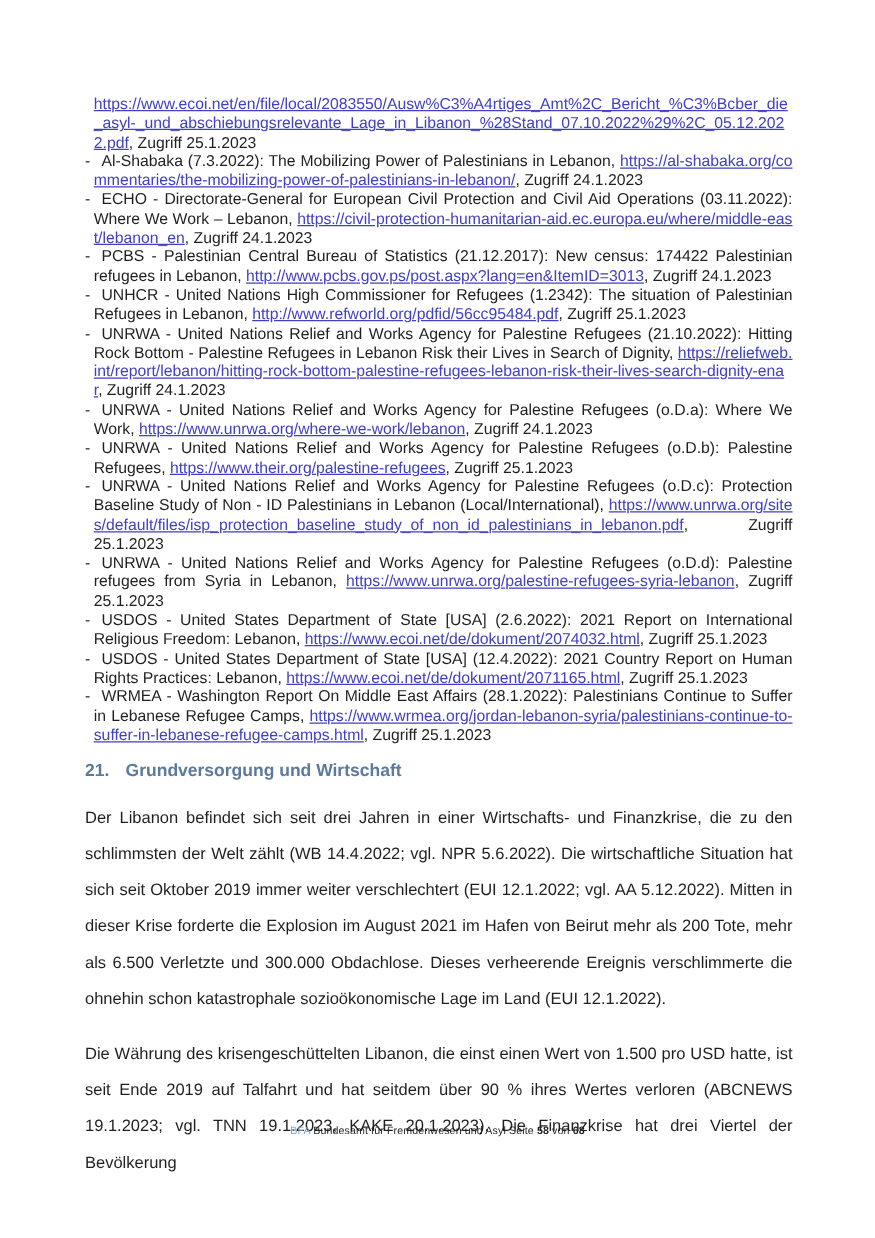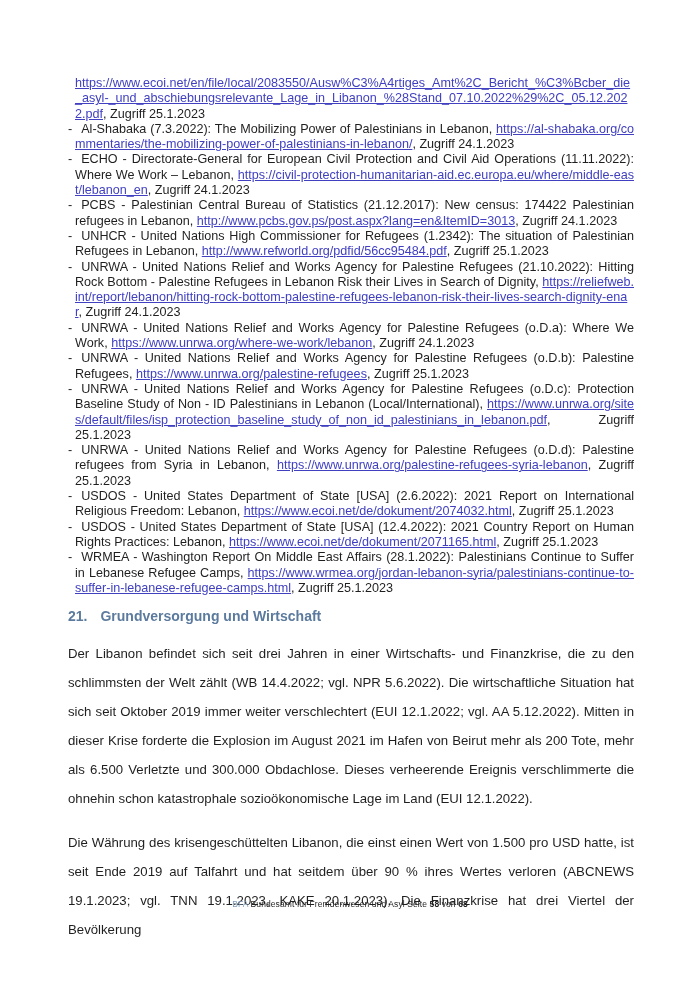--- a/index.html
+++ b/index.html
@@ -31,26 +31,26 @@
 </style>
 </head>
 <body>
 
 <div class="page">
   <div class="content">
 
     <div class="ref-list" id="ref-list">
         <div class="ref-item no-dash"><a class="ref-link">https://www.ecoi.net/en/file/local/2083550/Ausw%C3%A4rtiges_Amt%2C_Bericht_%C3%Bcber_die_asyl-_und_abschiebungsrelevante_Lage_in_Libanon_%28Stand_07.10.2022%29%2C_05.12.2022.pdf</a><span>, Zugriff 25.1.2023</span></div>
         <div class="ref-item"><span class="dash">-</span><span class="dash-gap"></span><span>Al-Shabaka (7.3.2022): The Mobilizing Power of Palestinians in Lebanon, </span><a class="ref-link">https://al-shabaka.org/commentaries/the-mobilizing-power-of-palestinians-in-lebanon/</a><span>, Zugriff 24.1.2023</span></div>
-        <div class="ref-item"><span class="dash">-</span><span class="dash-gap"></span><span>ECHO - Directorate-General for European Civil Protection and Civil Aid Operations (11.11.2022): Where We Work – Lebanon, </span><a class="ref-link">https://civil-protection-humanitarian-aid.ec.europa.eu/where/middle-east/lebanon_en</a><span>, Zugriff 24.1.2023</span></div>
+        <div class="ref-item"><span class="dash">-</span><span class="dash-gap"></span><span>ECHO - Directorate-General for European Civil Protection and Civil Aid Operations (03.11.2022): Where We Work – Lebanon, </span><a class="ref-link">https://civil-protection-humanitarian-aid.ec.europa.eu/where/middle-east/lebanon_en</a><span>, Zugriff 24.1.2023</span></div>
         <div class="ref-item"><span class="dash">-</span><span class="dash-gap"></span><span>PCBS - Palestinian Central Bureau of Statistics (21.12.2017): New census: 174422 Palestinian refugees in Lebanon, </span><a class="ref-link">http://www.pcbs.gov.ps/post.aspx?lang=en&amp;ItemID=3013</a><span>, Zugriff 24.1.2023</span></div>
         <div class="ref-item"><span class="dash">-</span><span class="dash-gap"></span><span>UNHCR - United Nations High Commissioner for Refugees (1.2342): The situation of Palestinian Refugees in Lebanon, </span><a class="ref-link">http://www.refworld.org/pdfid/56cc95484.pdf</a><span>, Zugriff 25.1.2023</span></div>
         <div class="ref-item"><span class="dash">-</span><span class="dash-gap"></span><span>UNRWA - United Nations Relief and Works Agency for Palestine Refugees (21.10.2022): Hitting Rock Bottom - Palestine Refugees in Lebanon Risk their Lives in Search of Dignity, </span><a class="ref-link">https://reliefweb.int/report/lebanon/hitting-rock-bottom-palestine-refugees-lebanon-risk-their-lives-search-dignity-enar</a><span>, Zugriff 24.1.2023</span></div>
         <div class="ref-item"><span class="dash">-</span><span class="dash-gap"></span><span>UNRWA - United Nations Relief and Works Agency for Palestine Refugees (o.D.a): Where We Work, </span><a class="ref-link">https://www.unrwa.org/where-we-work/lebanon</a><span>, Zugriff 24.1.2023</span></div>
-        <div class="ref-item"><span class="dash">-</span><span class="dash-gap"></span><span>UNRWA - United Nations Relief and Works Agency for Palestine Refugees (o.D.b): Palestine Refugees, </span><a class="ref-link">https://www.unrwa.org/palestine-refugees</a><span>, Zugriff 25.1.2023</span></div>
+        <div class="ref-item"><span class="dash">-</span><span class="dash-gap"></span><span>UNRWA - United Nations Relief and Works Agency for Palestine Refugees (o.D.b): Palestine Refugees, </span><a class="ref-link">https://www.their.org/palestine-refugees</a><span>, Zugriff 25.1.2023</span></div>
         <div class="ref-item"><span class="dash">-</span><span class="dash-gap"></span><span>UNRWA - United Nations Relief and Works Agency for Palestine Refugees (o.D.c): Protection Baseline Study of Non - ID Palestinians in Lebanon (Local/International), </span><a class="ref-link">https://www.unrwa.org/sites/default/files/isp_protection_baseline_study_of_non_id_palestinians_in_lebanon.pdf</a><span>, Zugriff 25.1.2023</span></div>
         <div class="ref-item"><span class="dash">-</span><span class="dash-gap"></span><span>UNRWA - United Nations Relief and Works Agency for Palestine Refugees (o.D.d): Palestine refugees from Syria in Lebanon, </span><a class="ref-link">https://www.unrwa.org/palestine-refugees-syria-lebanon</a><span>, Zugriff 25.1.2023</span></div>
         <div class="ref-item"><span class="dash">-</span><span class="dash-gap"></span><span>USDOS - United States Department of State [USA] (2.6.2022): 2021 Report on International Religious Freedom: Lebanon, </span><a class="ref-link">https://www.ecoi.net/de/dokument/2074032.html</a><span>, Zugriff 25.1.2023</span></div>
         <div class="ref-item"><span class="dash">-</span><span class="dash-gap"></span><span>USDOS - United States Department of State [USA] (12.4.2022): 2021 Country Report on Human Rights Practices: Lebanon, </span><a class="ref-link">https://www.ecoi.net/de/dokument/2071165.html</a><span>, Zugriff 25.1.2023</span></div>
         <div class="ref-item"><span class="dash">-</span><span class="dash-gap"></span><span>WRMEA - Washington Report On Middle East Affairs (28.1.2022): Palestinians Continue to Suffer in Lebanese Refugee Camps, </span><a class="ref-link">https://www.wrmea.org/jordan-lebanon-syria/palestinians-continue-to-suffer-in-lebanese-refugee-camps.html</a><span>, Zugriff 25.1.2023</span></div>
       </div>
 
     <h2 class="section-heading">
       <span class="sec-num">21.</span><span class="sec-title">Grundversorgung und Wirtschaft</span>
     </h2>

